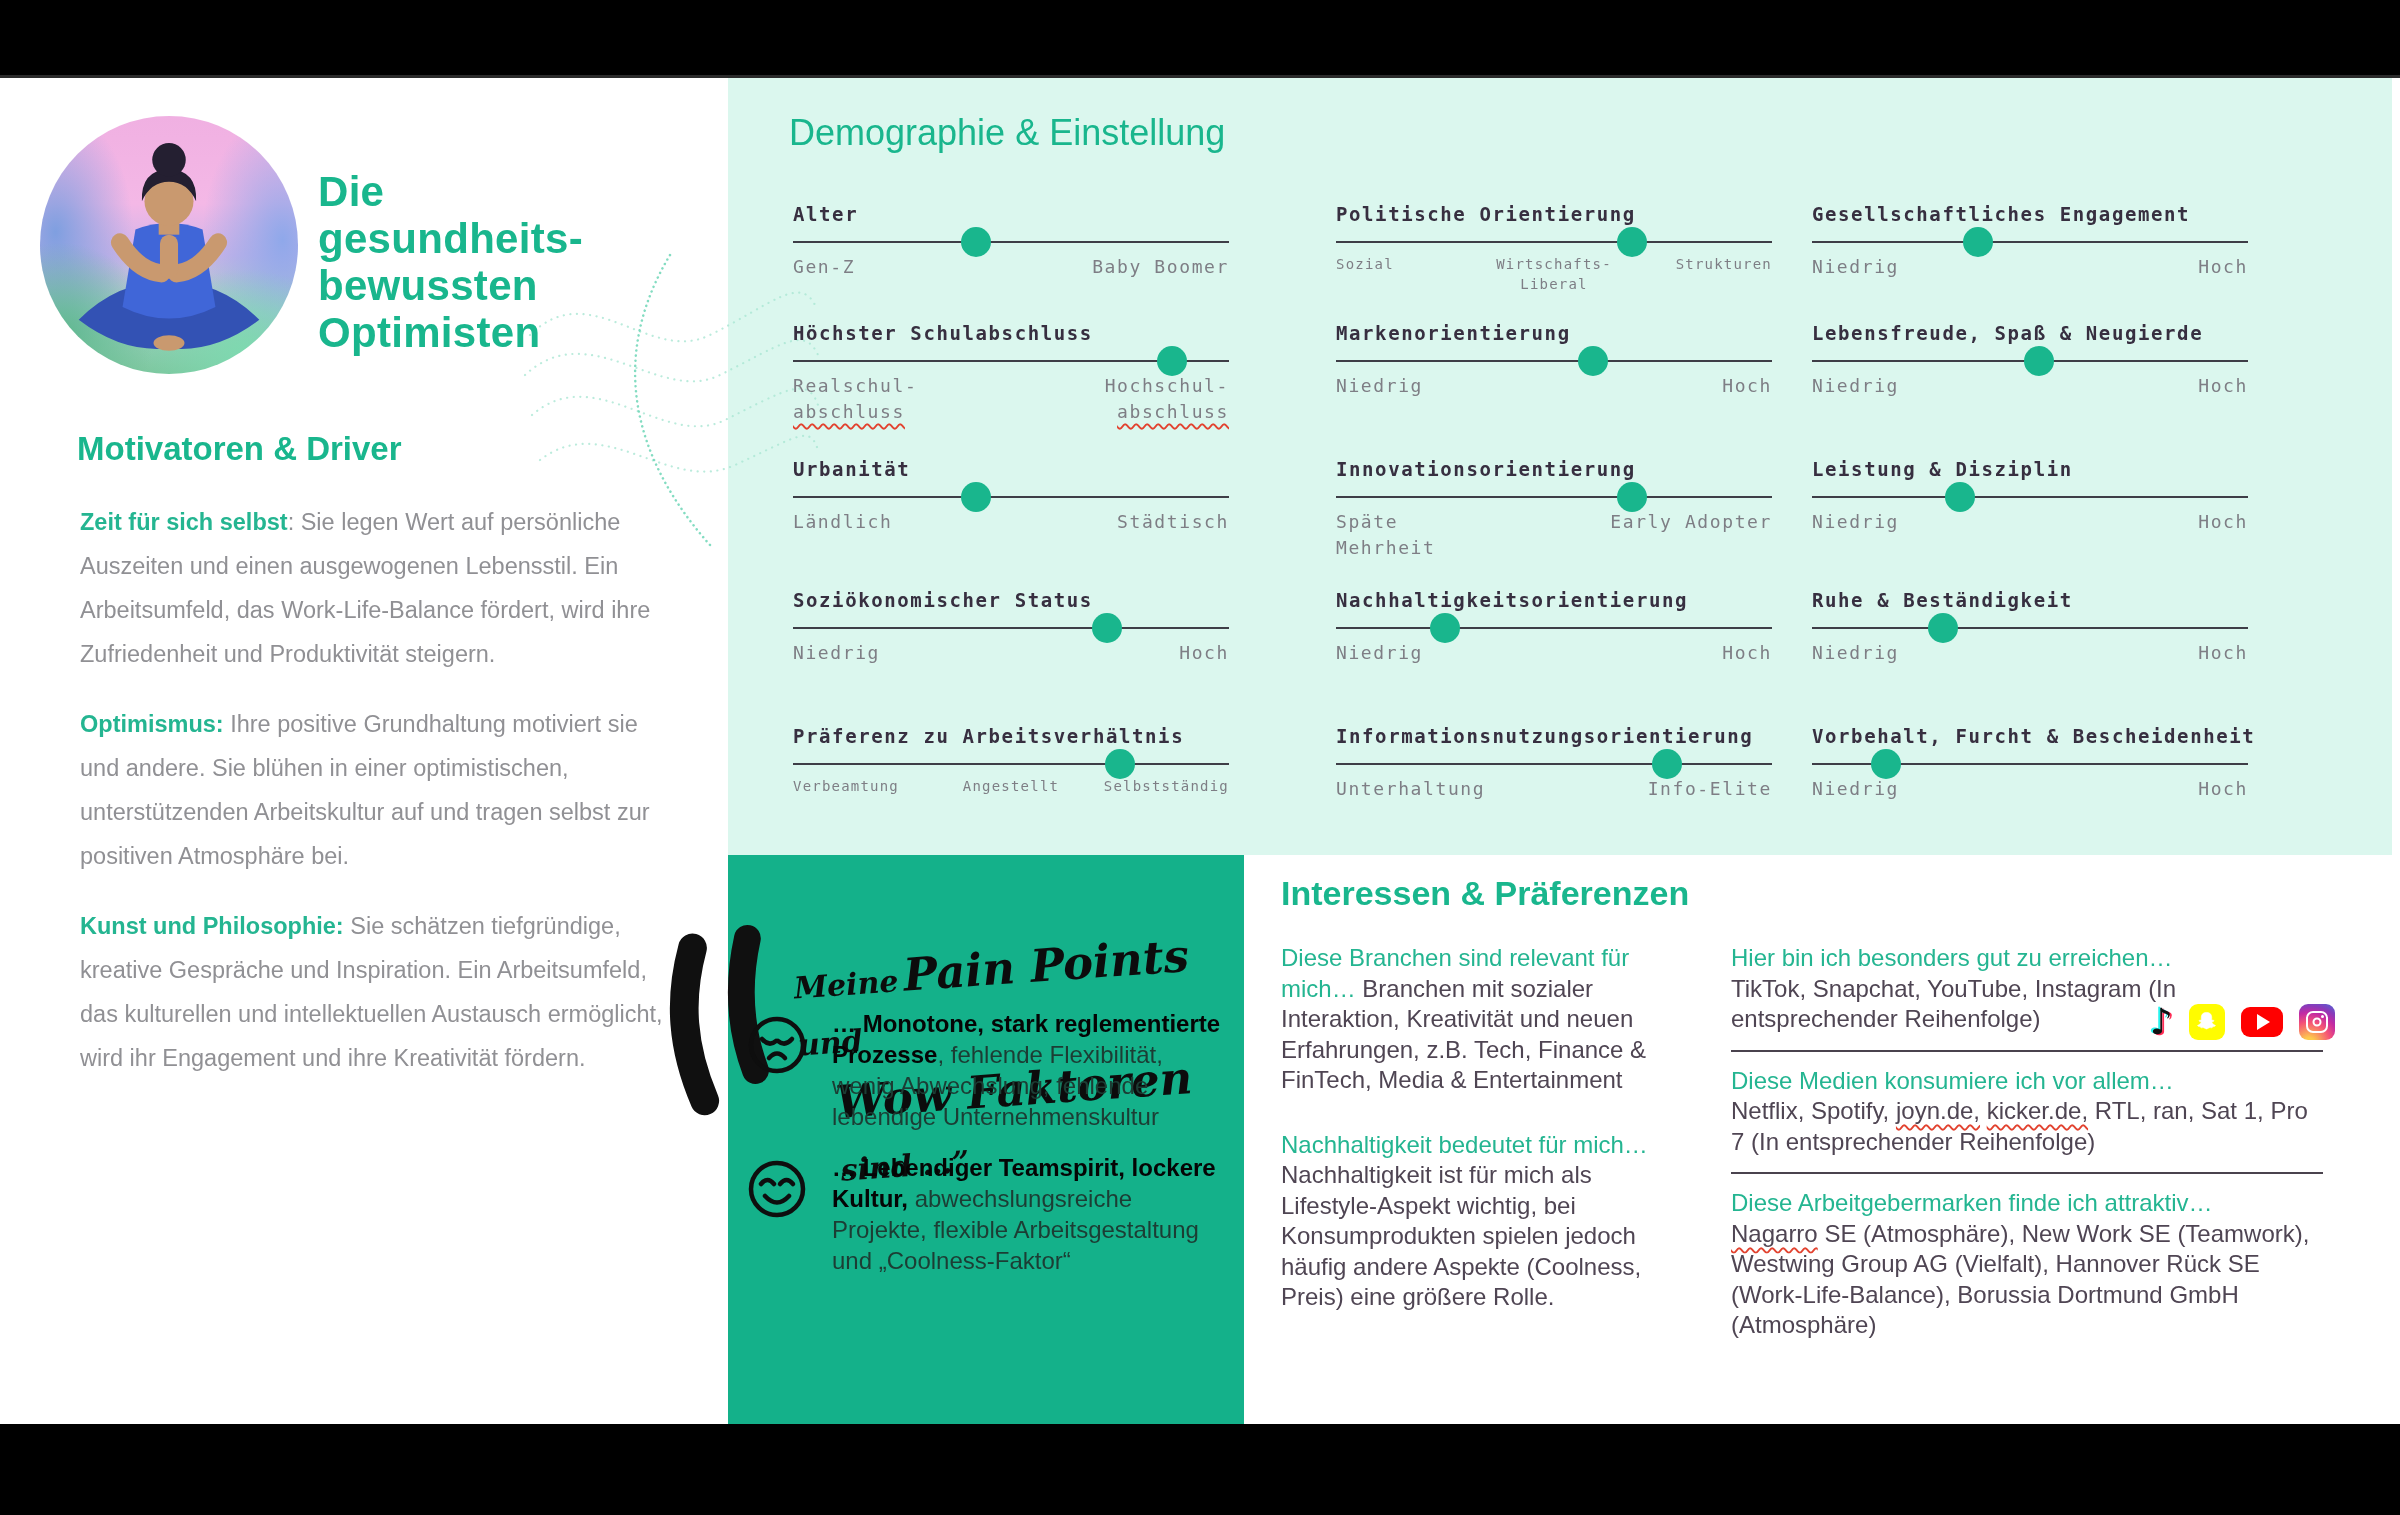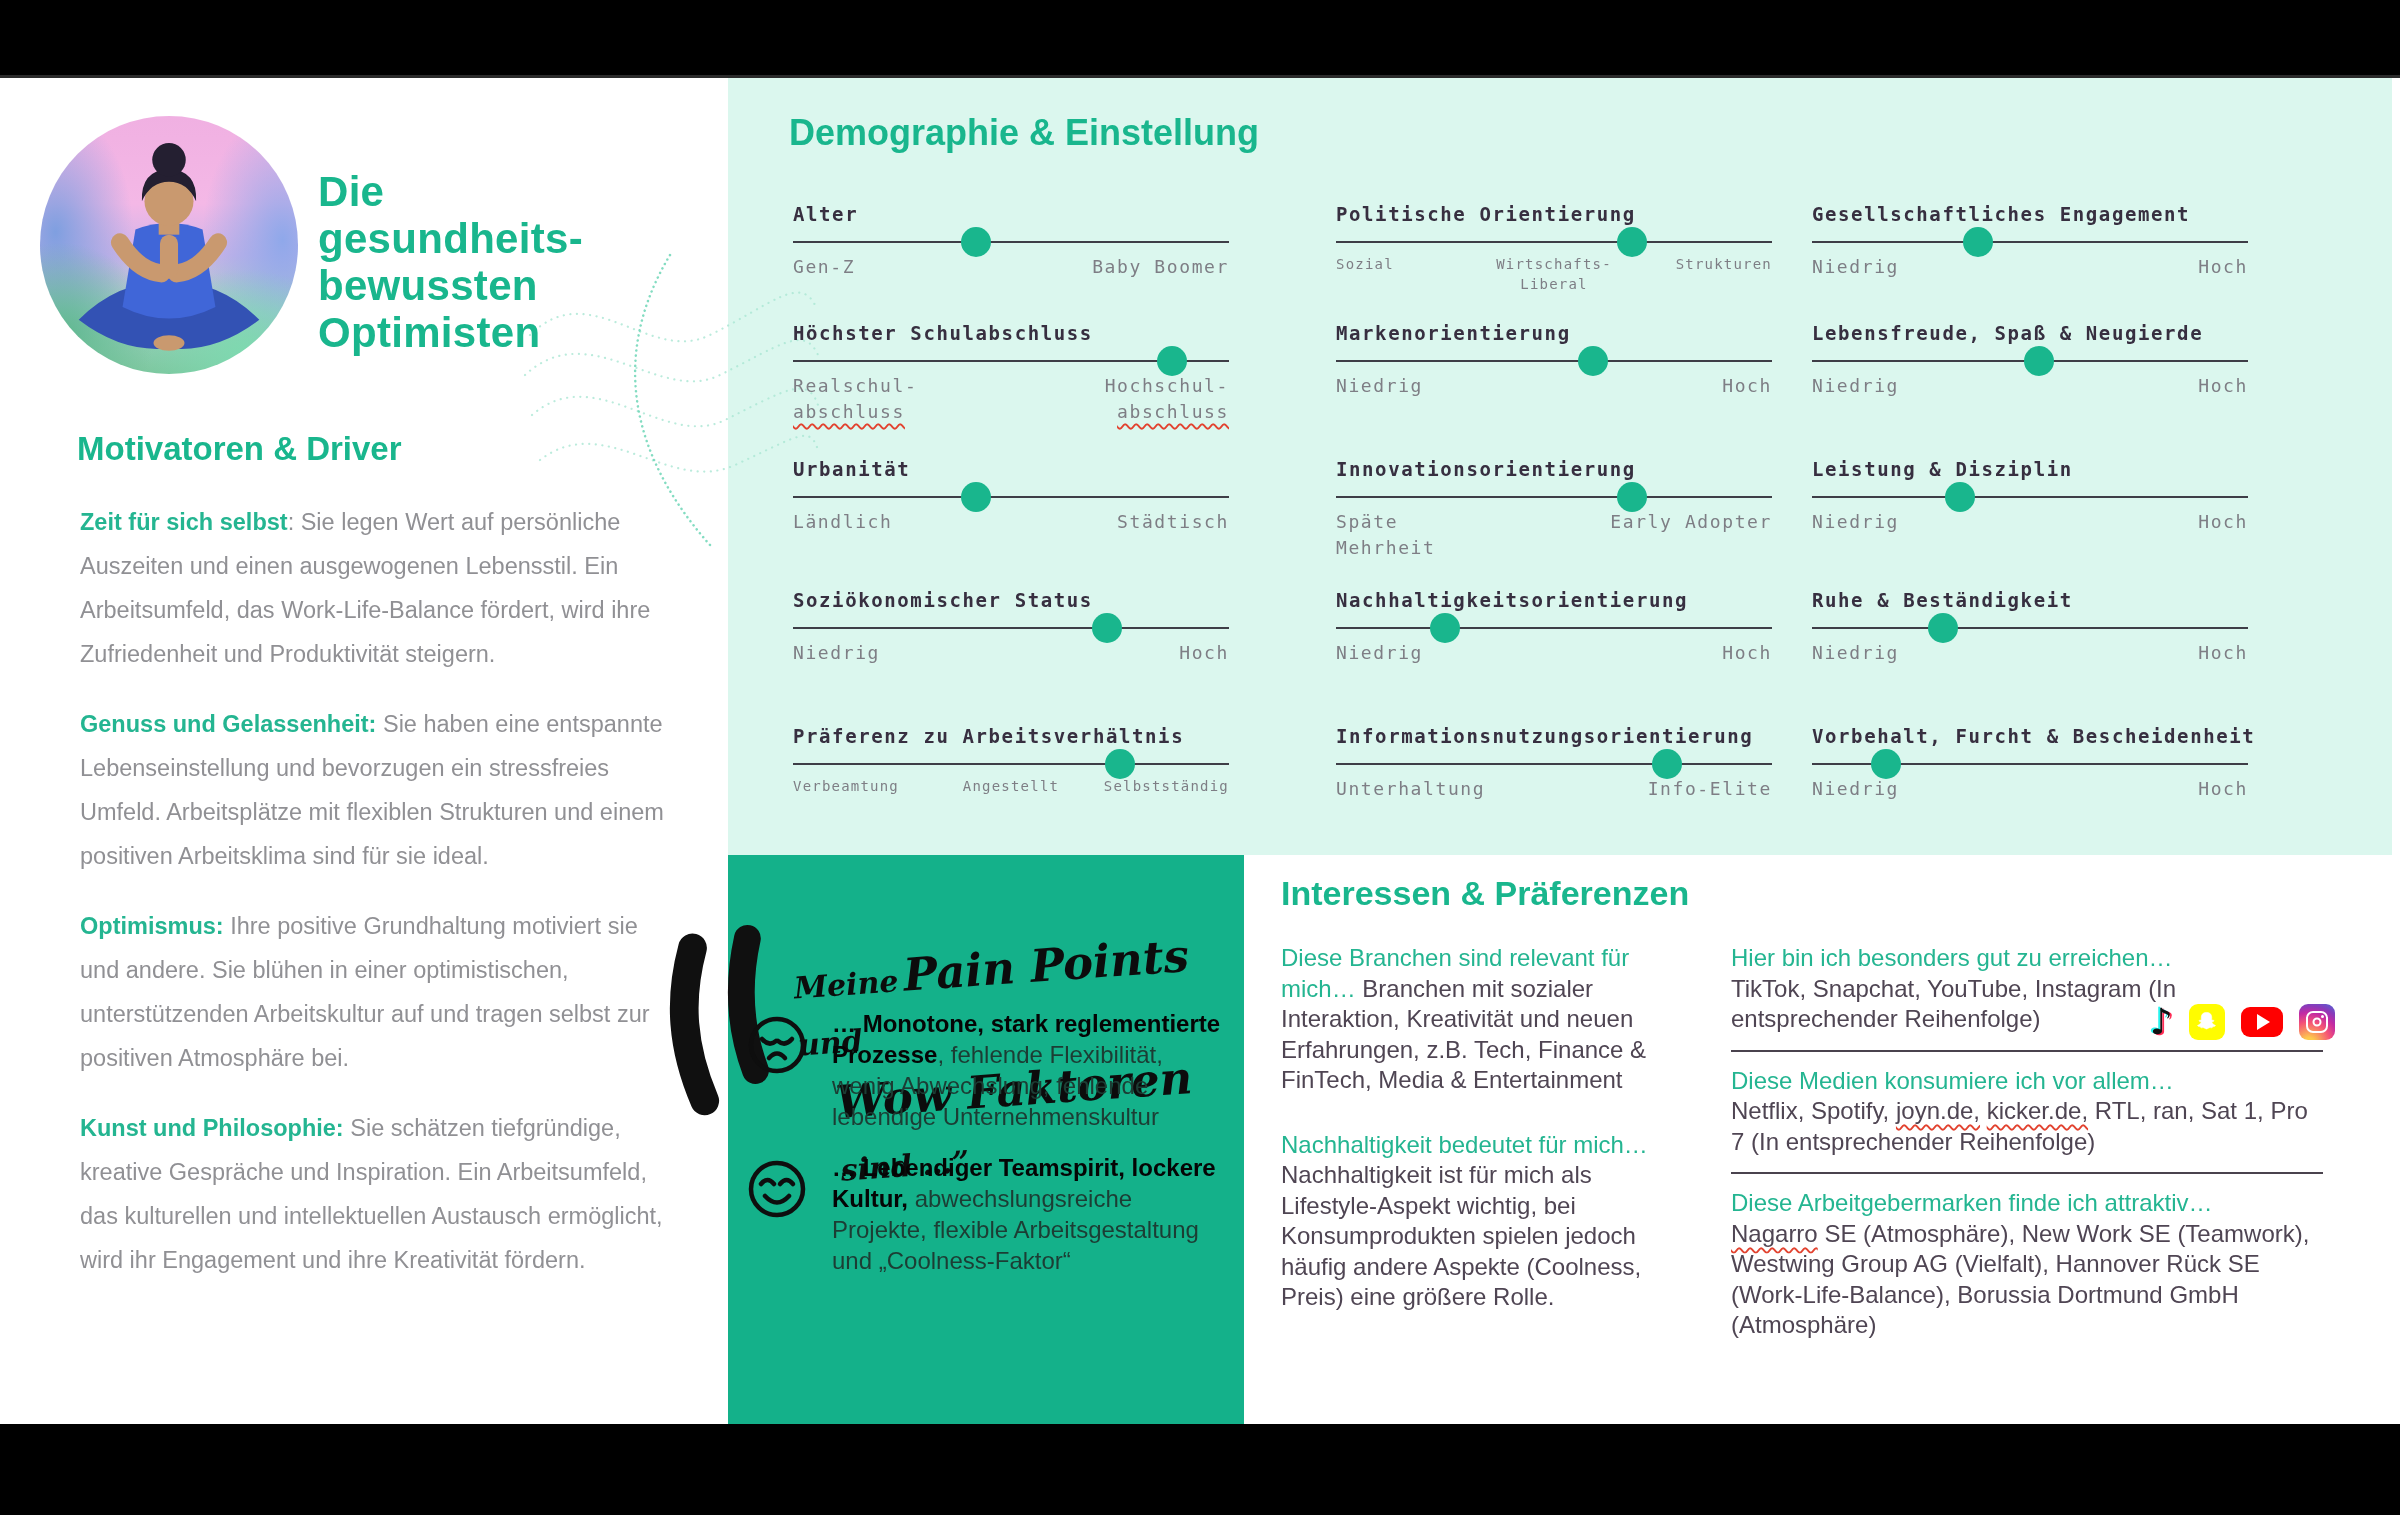--- a/index.html
+++ b/index.html
@@ -33,21 +33,21 @@
   .persona-title{position:absolute;left:318px;top:168px;margin:0;font-size:42px;line-height:47px;
     font-weight:bold;color:#19b68d;letter-spacing:.3px;}
 
   
   .motiv-heading{position:absolute;left:77px;top:430px;margin:0;font-size:33px;font-weight:bold;color:#19b68d;}
   .motiv-list{position:absolute;left:80px;top:500px;width:592px;}
   .m-item{margin:0 0 26px;font-size:23.5px;line-height:44px;color:#909094;}
   .m-lead{color:#24b591;font-weight:bold;}
 
   
-  .demo-heading{position:absolute;left:789px;top:112px;margin:0;font-size:36px;font-weight:bold;color:#19b68d;}
+  .demo-heading{position:absolute;left:789px;top:112px;margin:0;font-size:36px;font-weight:normal;color:#19b68d;}
   .slider-col{position:absolute;top:0;width:436px;height:855px;}
   .col-1{left:793px}.col-2{left:1336px}.col-3{left:1812px}
   .s-row{position:absolute;left:0;width:436px;}
   .s-title{font-family:"DejaVu Sans Mono",monospace;font-weight:bold;font-size:19px;letter-spacing:1.6px;
     color:#372f40;white-space:nowrap;}
   .s-track{position:relative;margin-top:16px;height:2px;background:#3e3e47;}
   .s-knob{position:absolute;top:50%;width:30px;height:30px;border-radius:50%;background:#19b68d;
     transform:translate(-50%,-50%);}
   .s-labels{position:relative;margin-top:11px;height:64px;font-family:"DejaVu Sans Mono",monospace;
     font-size:18px;line-height:1.45;letter-spacing:1.6px;color:#7e7e85;}
@@ -137,21 +137,20 @@
   <h1 class="persona-title">
       <div class="t-line">Die</div>
       <div class="t-line">gesundheits-</div>
       <div class="t-line">bewussten</div>
       <div class="t-line">Optimisten</div>
     </h1>
 
   <h2 class="motiv-heading">Motivatoren &amp; Driver</h2>
   <div class="motiv-list">
       <p class="m-item"><span class="m-lead">Zeit für sich selbst</span><span class="m-rest">: Sie legen Wert auf persönliche Auszeiten und einen ausgewogenen Lebensstil. Ein Arbeitsumfeld, das Work-Life-Balance fördert, wird ihre Zufriedenheit und Produktivität steigern.</span></p>
-      <p class="m-item"><span class="m-lead">Genuss und Gelassenheit:</span><span class="m-rest"> Sie haben eine entspannte Lebenseinstellung und bevorzugen ein stressfreies Umfeld. Arbeitsplätze mit flexiblen Strukturen und einem positiven Arbeitsklima sind für sie ideal.</span></p>
       <p class="m-item"><span class="m-lead">Optimismus:</span><span class="m-rest"> Ihre positive Grundhaltung motiviert sie und andere. Sie blühen in einer optimistischen, unterstützenden Arbeitskultur auf und tragen selbst zur positiven Atmosphäre bei.</span></p>
       <p class="m-item"><span class="m-lead">Kunst und Philosophie:</span><span class="m-rest"> Sie schätzen tiefgründige, kreative Gespräche und Inspiration. Ein Arbeitsumfeld, das kulturellen und intellektuellen Austausch ermöglicht, wird ihr Engagement und ihre Kreativität fördern.</span></p>
     </div>
 
   <h2 class="demo-heading">Demographie &amp; Einstellung</h2>
   <div class="slider-col col-1">
       <div class="s-row" style="top: 203px;">
         <div class="s-title">Alter</div>
         <div class="s-track">
           <div class="s-knob" style="left: 42%;"></div>

